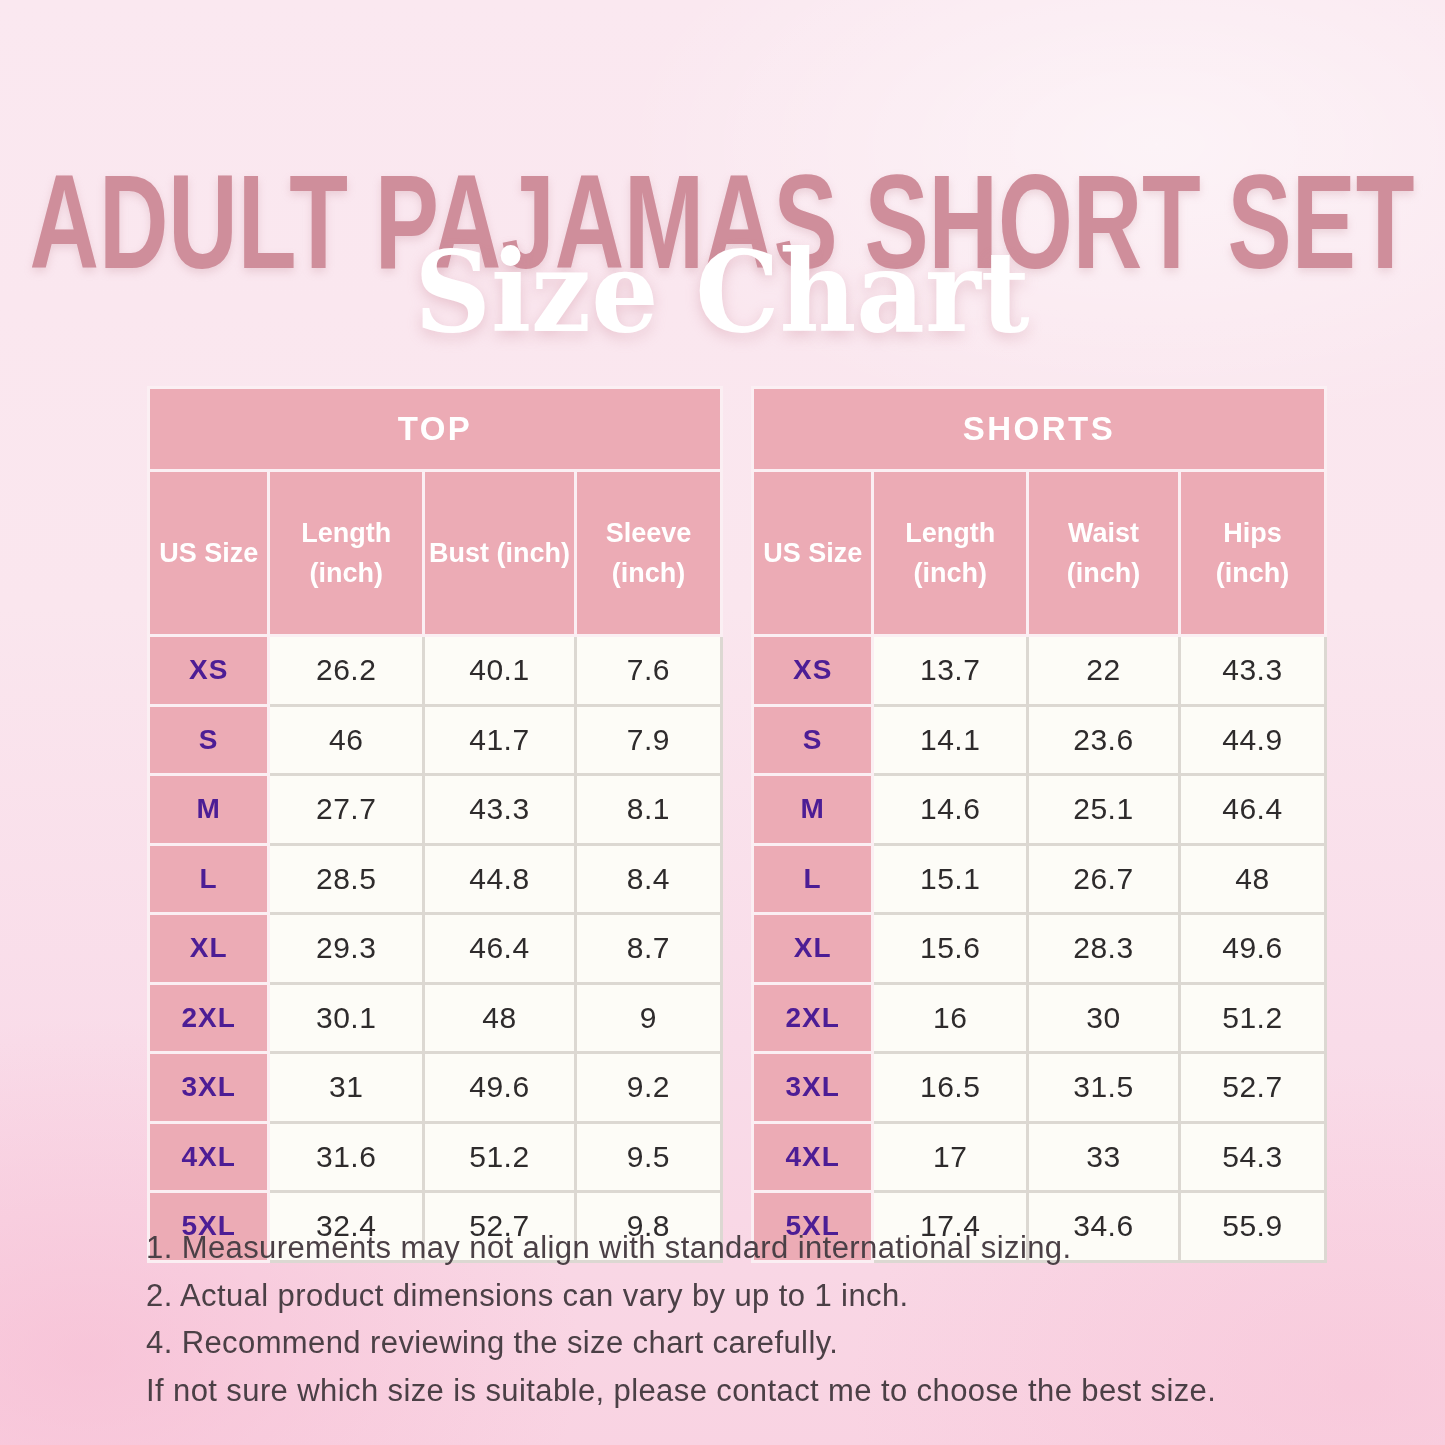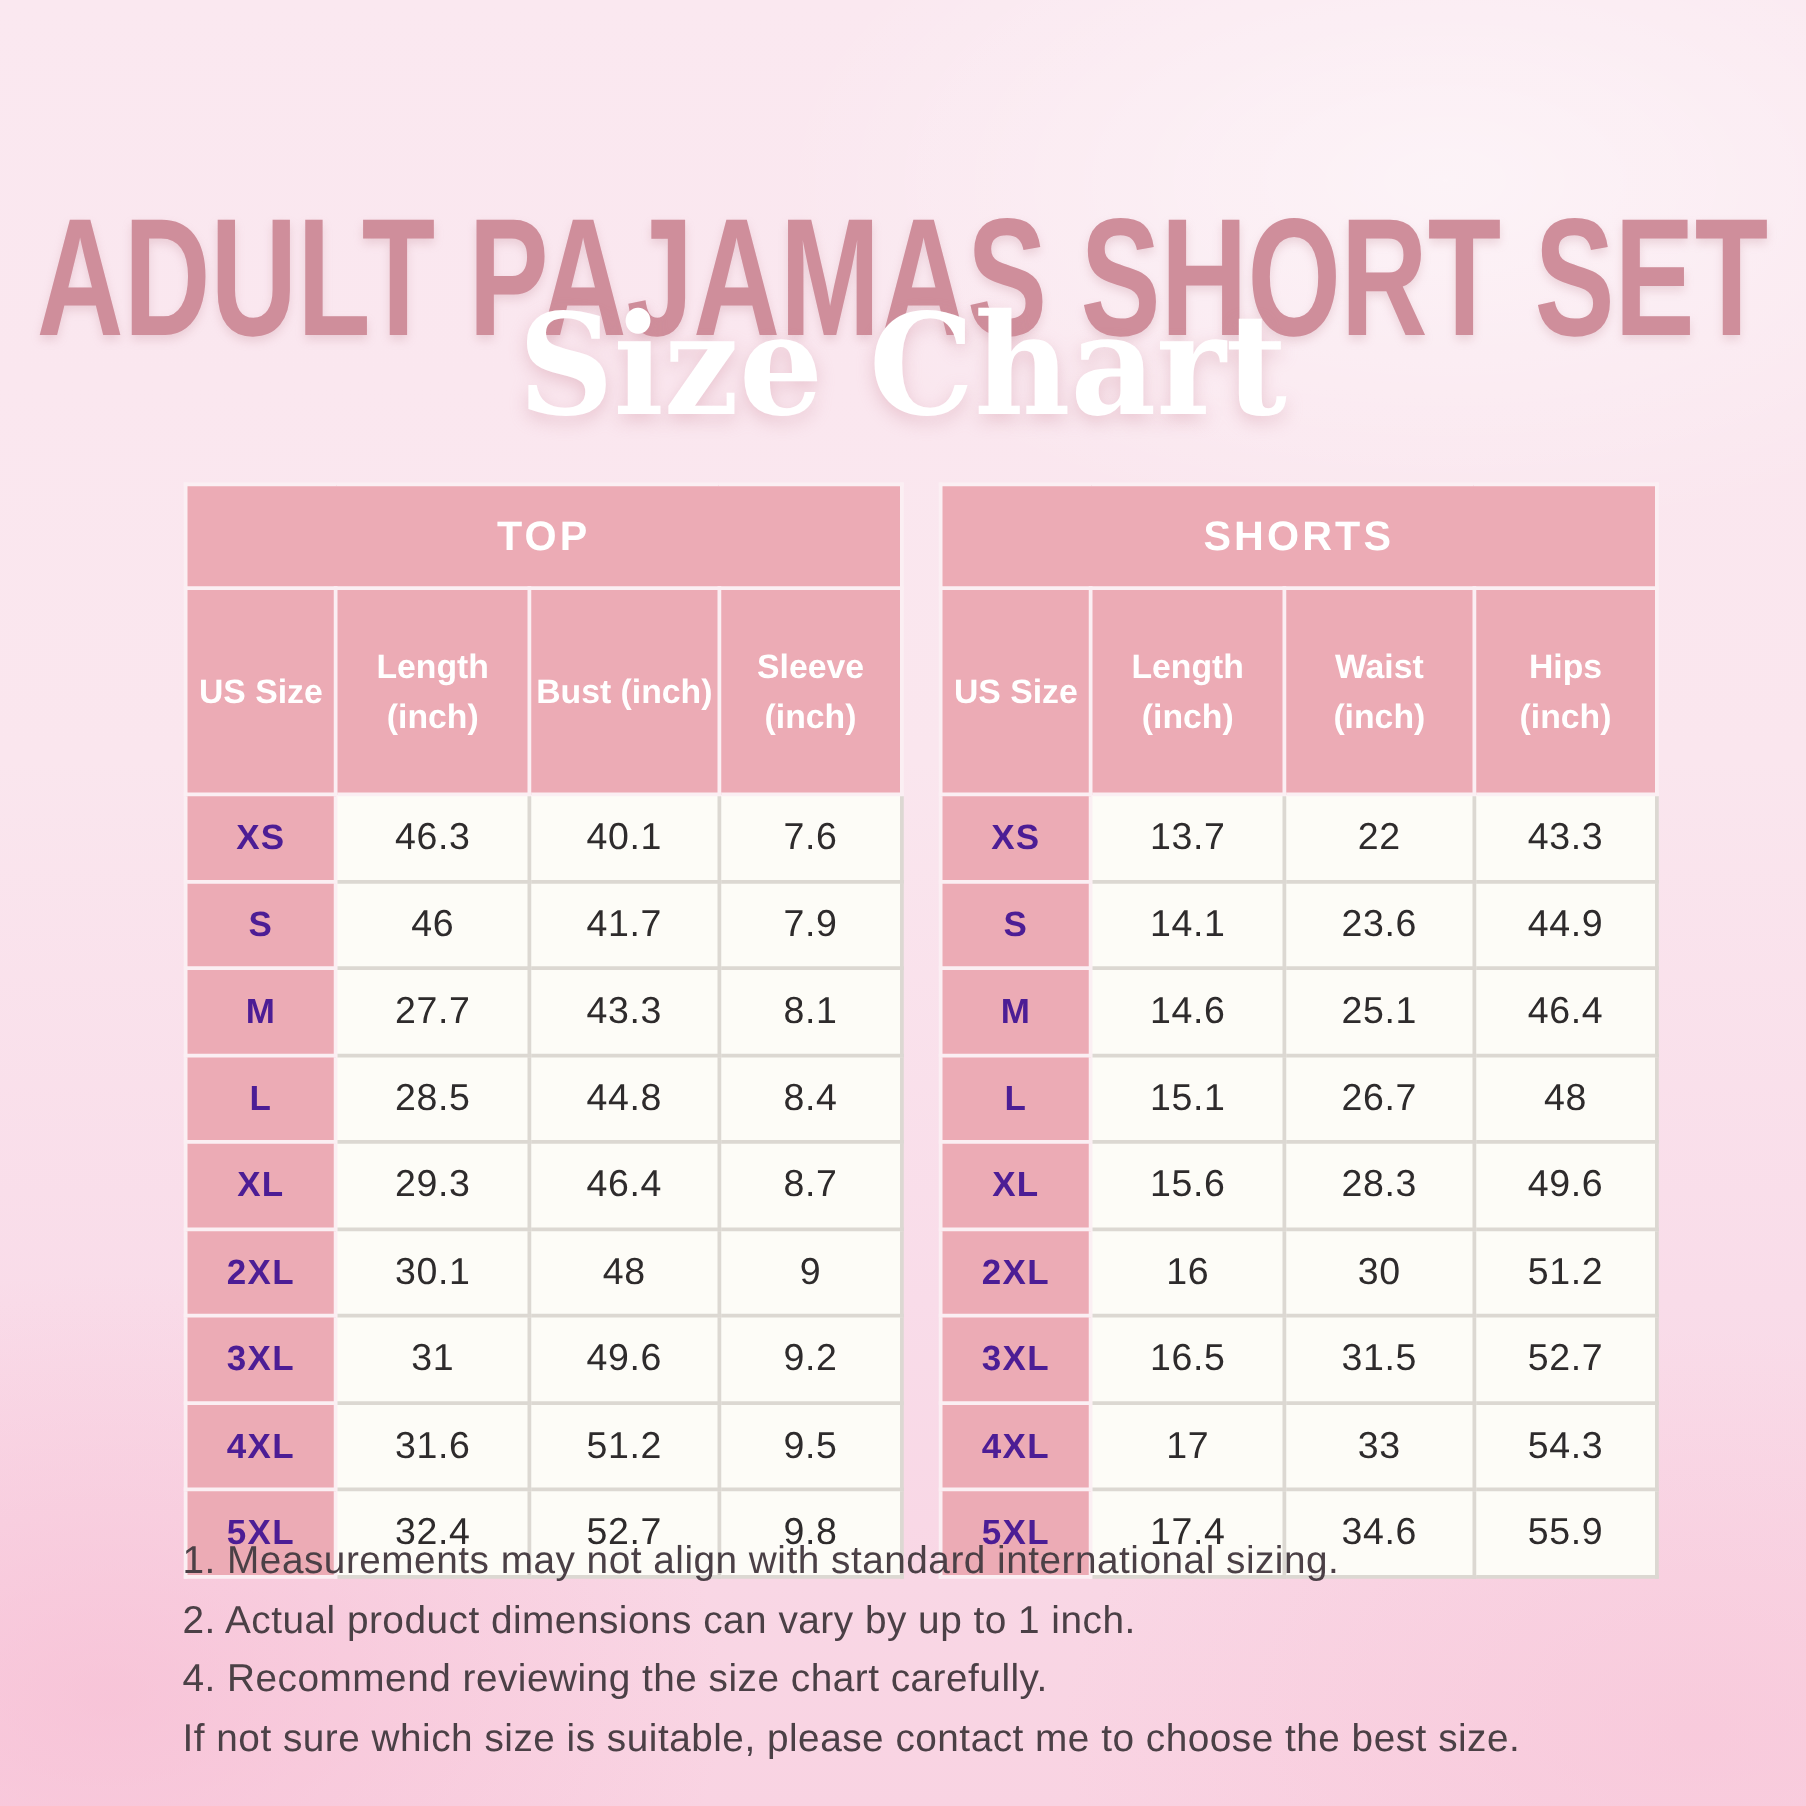--- a/index.html
+++ b/index.html
@@ -128,21 +128,21 @@
             <td class="t-head">
               <div>Bust (inch)</div>
             </td>
             <td class="t-head">
               <div>Sleeve</div>
               <div>(inch)</div>
             </td>
           </tr>
           <tr>
             <td class="t-size">XS</td>
-            <td class="t-val">46.3</td>
+            <td class="t-val">26.2</td>
             <td class="t-val">40.1</td>
             <td class="t-val">7.6</td>
           </tr>
           <tr>
             <td class="t-size">S</td>
             <td class="t-val">46</td>
             <td class="t-val">41.7</td>
             <td class="t-val">7.9</td>
           </tr>
           <tr>

